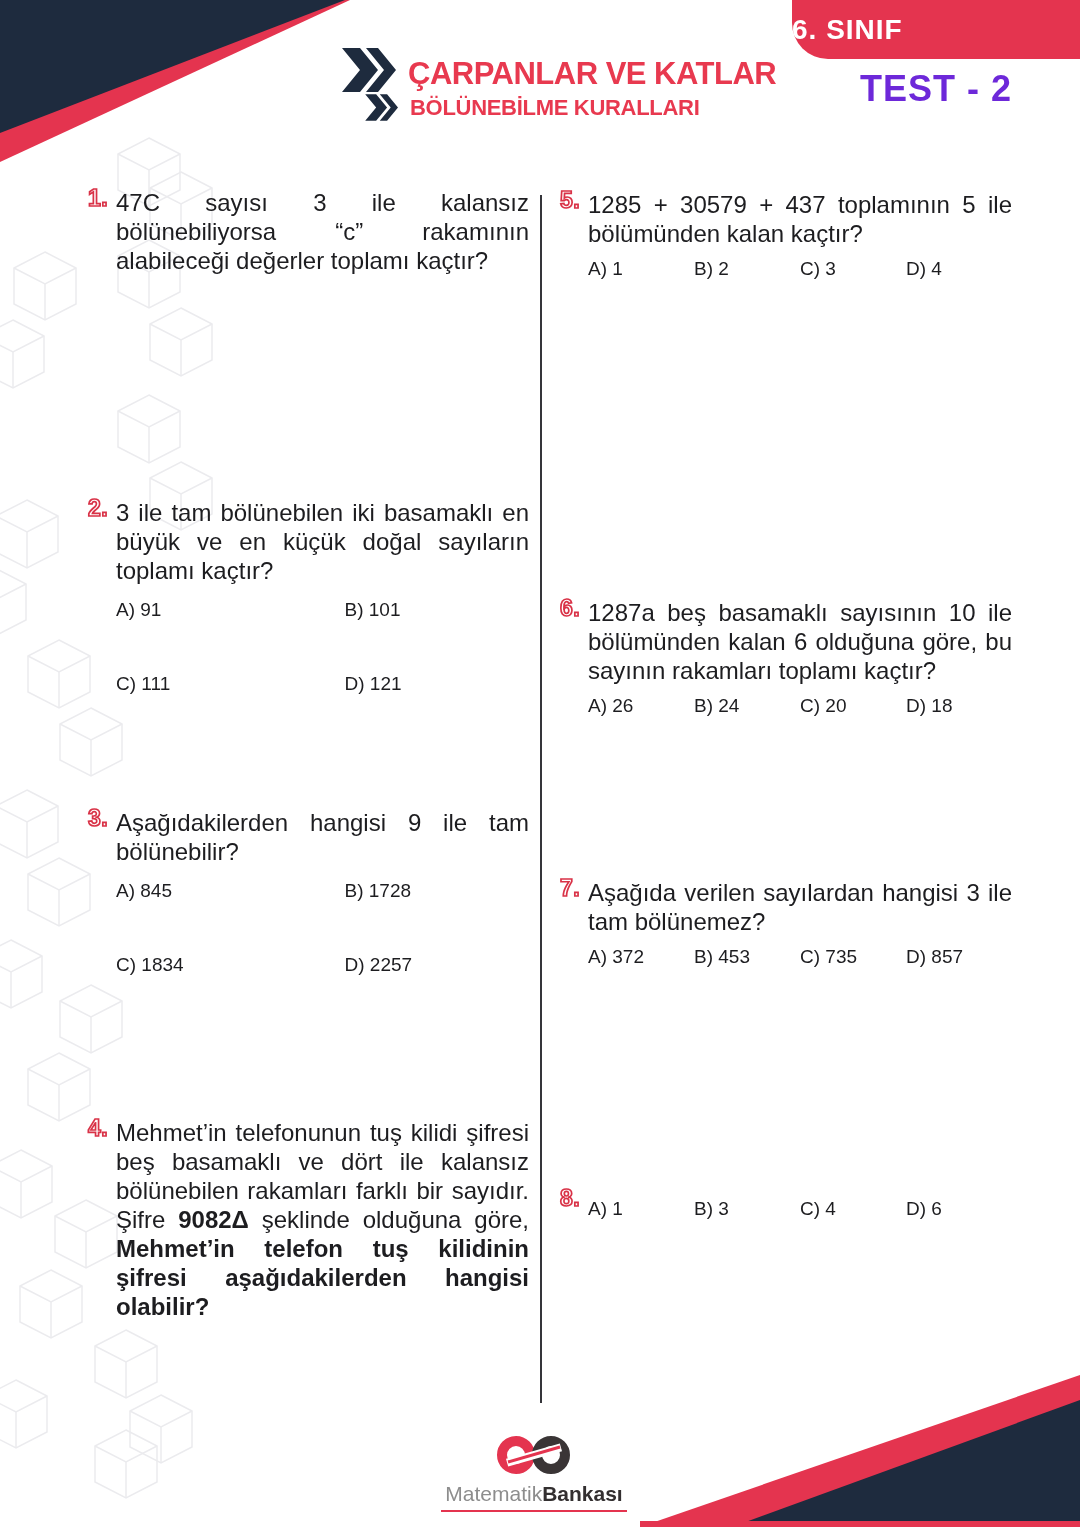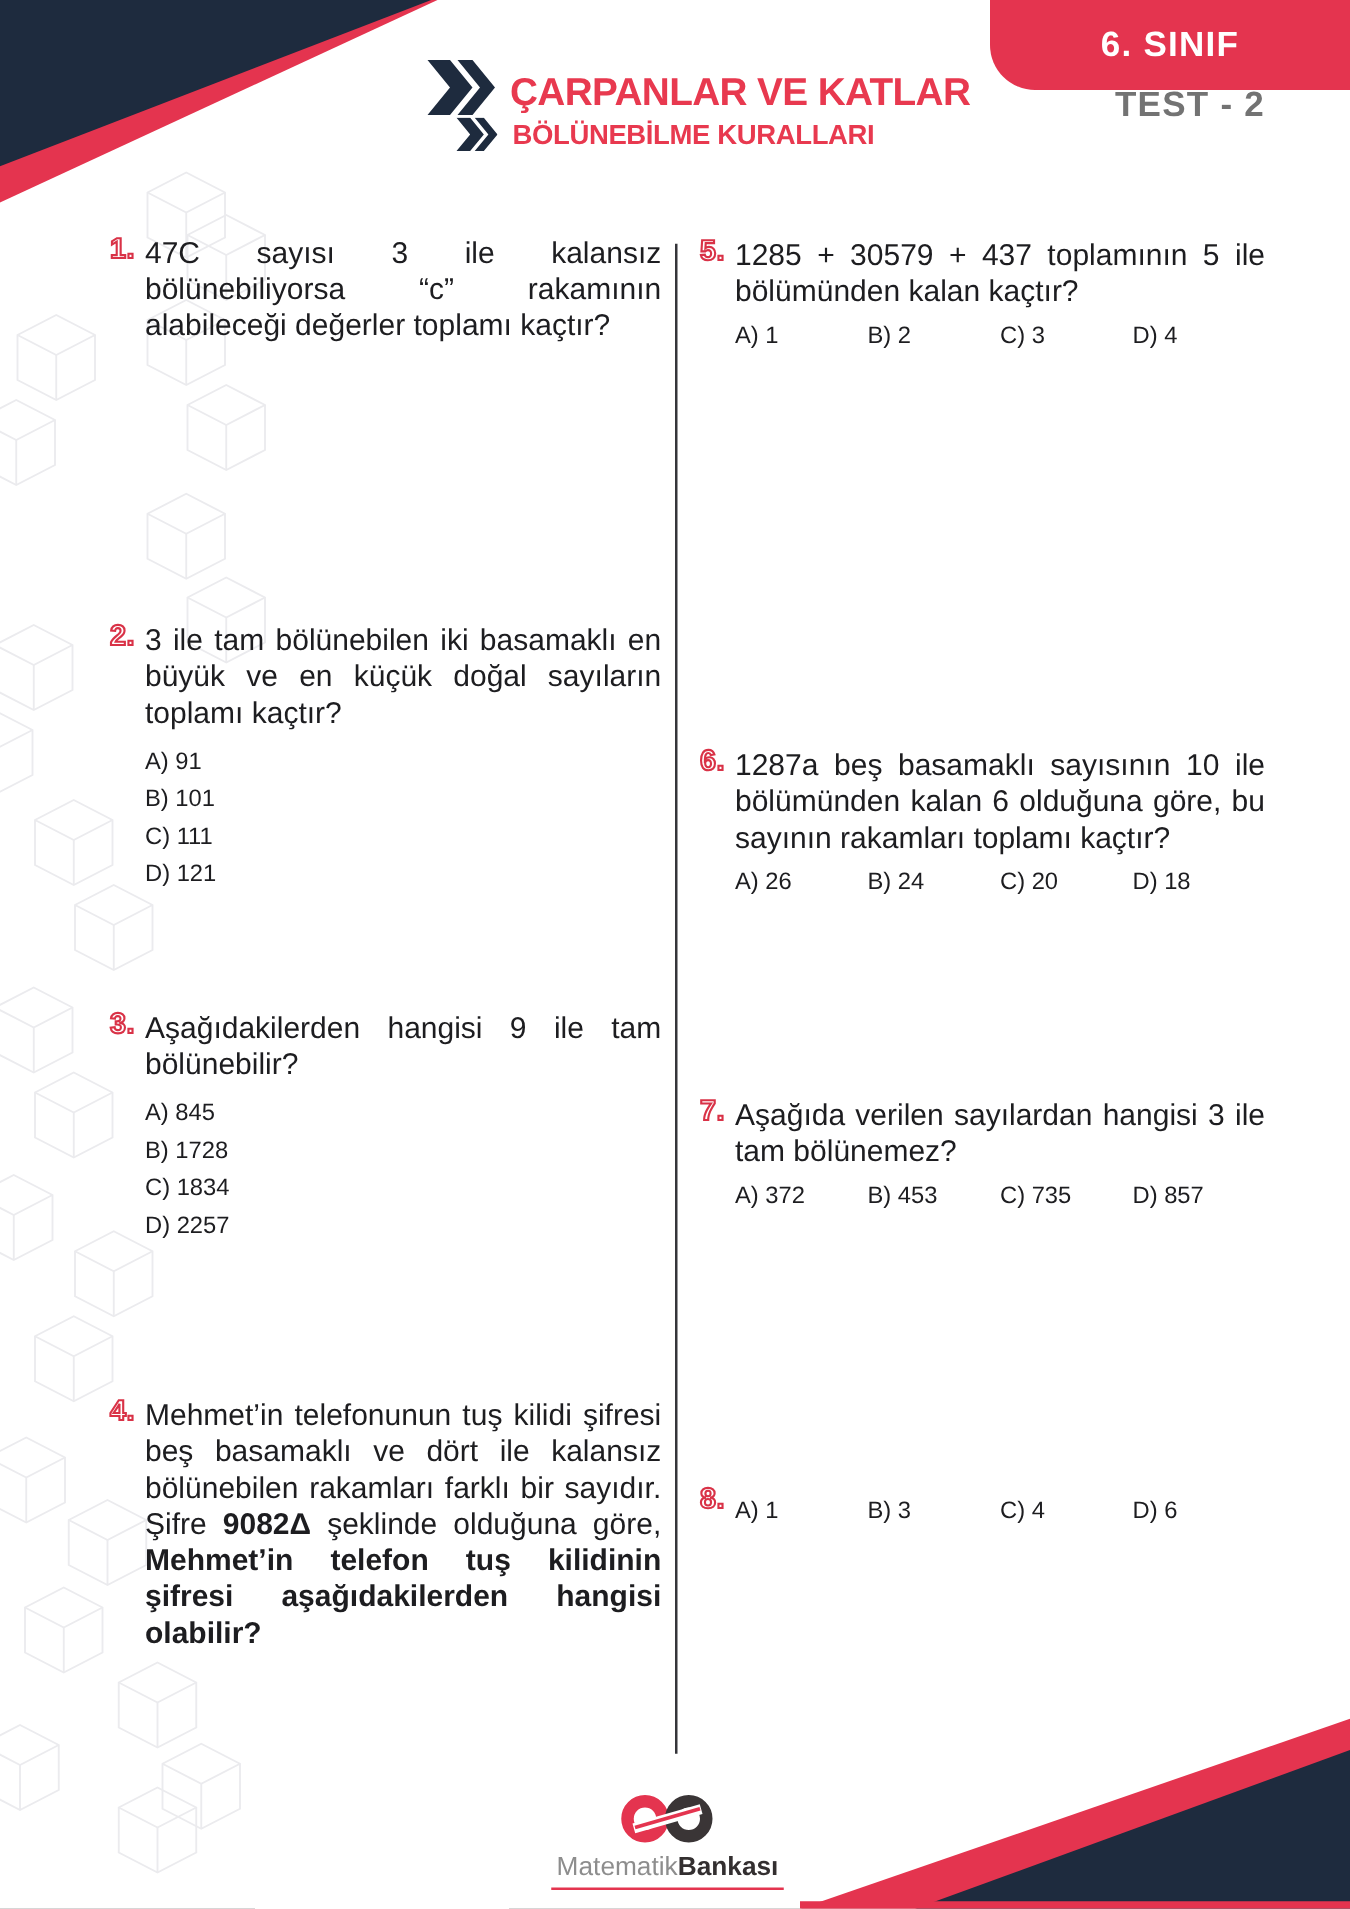--- a/index.html
+++ b/index.html
@@ -14,31 +14,31 @@
   }
   
   .corner-svg{position:absolute;pointer-events:none;}
   #corner-tl{left:0;top:0;}
   #corner-br{left:0;bottom:0;}
   
   #cubes{position:absolute;left:0;top:0;}
   
   .grade-badge{
     position:absolute;top:0;right:0;
-    width:288px;height:72px;
+    width:288px;height:59px;
     background:#e4344f;
     border-radius:0 0 0 36px;
-    display:flex;align-items:center;justify-content:center;
+    display:flex;align-items:center;
   }
   .grade-badge span{
     color:#ffffff;font-size:28px;font-weight:bold;letter-spacing:1px;
   }
   .test-label{
     position:absolute;top:68px;right:68px;
-    font-size:28px;font-weight:bold;color:#737373;letter-spacing:1px;
+    font-size:36px;font-weight:bold;color:#6d28d9;letter-spacing:1px;
   }
   .title-row{position:absolute;left:340px;top:48px;display:flex;align-items:flex-end;}
   .subtitle-row{position:absolute;left:364px;top:94px;display:flex;align-items:center;}
   .chev{display:inline-block;margin-right:12px;}
   .main-title{
     font-size:31px;font-weight:bold;color:#e8394f;letter-spacing:-0.5px;white-space:nowrap;
   }
   .sub-title{
     font-size:22px;font-weight:bold;color:#e8394f;letter-spacing:-0.3px;white-space:nowrap;
   }
@@ -61,21 +61,21 @@
   }
   .qbody{
     margin:0 0 0 28px;
     font-size:24px;line-height:29px;
     text-align:justify;
   }
   .qbody .b,.b{font-weight:bold;}
   .options{margin:10px 0 0 28px;font-size:19px;}
   .options.row{display:flex;}
   .options.row .opt{flex:1;}
-  .options.grid{display:grid;grid-template-columns:1fr;line-height:30px;}
+  .options.grid{display:grid;grid-template-columns:1fr 1fr;line-height:30px;gap:44px;}
   
   .footer-logo{
     position:absolute;left:0;right:12px;top:1430px;
     display:flex;flex-direction:column;align-items:center;
   }
   .brand-text{
     margin-top:2px;font-size:21px;line-height:24px;
     border-bottom:2.5px solid #e4344f;padding:0 4px 4px 4px;
   }
   .brand-light{color:#8d8d8d;font-weight:normal;}

